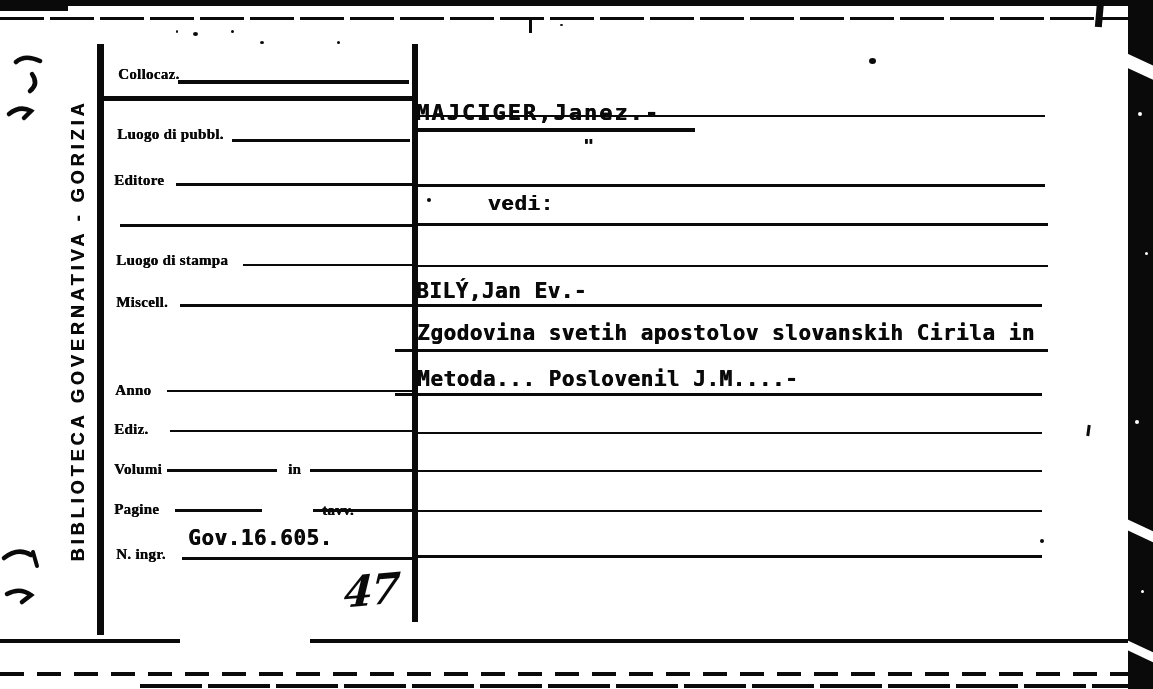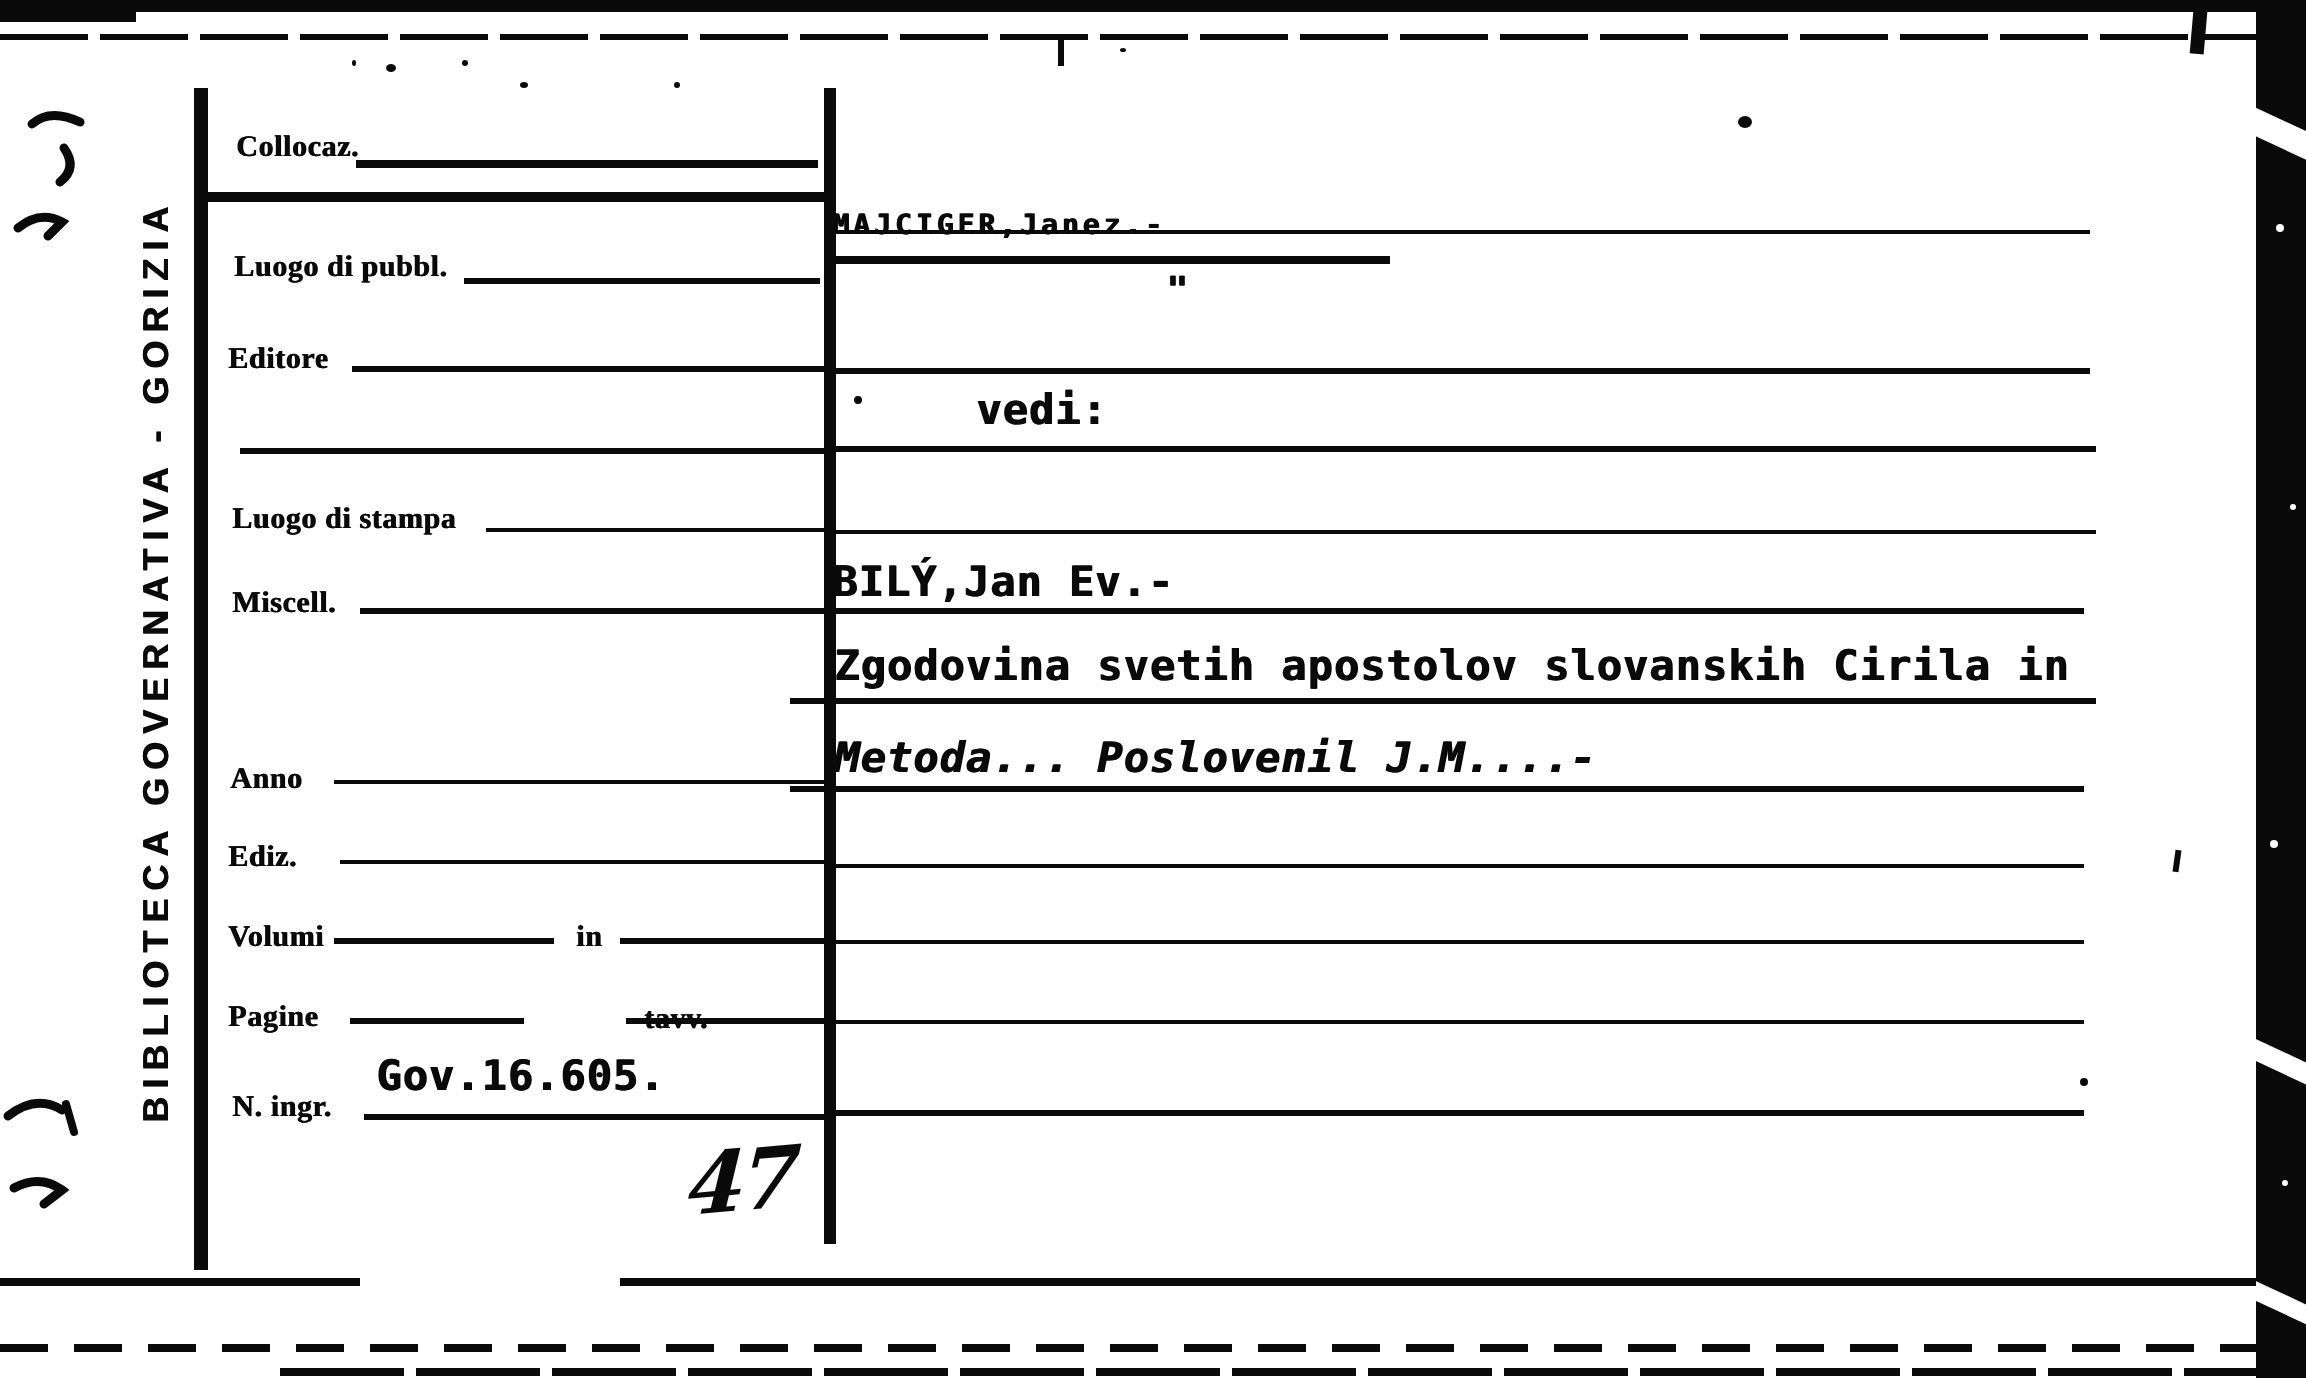--- a/index.html
+++ b/index.html
@@ -10,21 +10,21 @@
   .hline,.vline,.speck,.bar{position:absolute;background:#0a0a0a;}
   .speck{border-radius:50%;}
   .dashline{position:absolute;height:3px;background:repeating-linear-gradient(90deg,#0a0a0a 0 44px,transparent 44px 50px);}
   .dashline2{position:absolute;height:4px;background:repeating-linear-gradient(90deg,#0a0a0a 0 24px,transparent 24px 37px);}
   .raggedline{position:absolute;height:4px;background:repeating-linear-gradient(90deg,#0a0a0a 0 62px,transparent 62px 68px);}
   .typed{
     position:absolute; font-family:"DejaVu Sans Mono",monospace; font-weight:bold;
     font-size:21px; line-height:24px; color:#0a0a0a; white-space:nowrap;
     text-shadow:0.6px 0 #000; letter-spacing:0.5px;
   }
-  .typed.heading{font-size:14px;letter-spacing:2px;}
+  .typed.heading{font-size:22px;letter-spacing:2px;}
   .flabel{
     position:absolute; font-family:"Liberation Serif",serif; font-weight:bold;
     font-size:15px; color:#0a0a0a; white-space:nowrap; letter-spacing:0.3px;
     text-shadow:0.4px 0 #000;
   }
   .institution{
     position:absolute; left:64px; top:604px; width:547px; height:28px;
     transform:rotate(-90deg); transform-origin:0 0;
     font-family:"Liberation Sans",sans-serif; font-weight:bold; font-size:18px;
     letter-spacing:4px; color:#0a0a0a; text-align:center; line-height:28px;
@@ -120,32 +120,32 @@
 
   <div class="hline" style="left:418px;top:115px;width:627px;height:2px;"></div>
   <div class="typed heading" style="left:416px;top:101px;">MAJCIGER,Janez.-</div>
   <div class="hline" style="left:418px;top:128px;width:277px;height:4px;"></div>
 
   <div class="typed" style="left:583px;top:134px;font-size:18px;">"</div>
 
   <div class="hline" style="left:418px;top:184px;width:627px;height:3px;"></div>
 
   <div class="speck" style="left:427px;top:198px;width:4px;height:4px;"></div>
-  <div class="typed" style="left:488px;top:193px;">vedi:</div>
+  <div class="typed" style="left:488px;top:193px;font-family:Liberation Mono, monospace;">vedi:</div>
 
   <div class="hline" style="left:418px;top:223px;width:630px;height:3px;"></div>
   <div class="hline" style="left:418px;top:265px;width:630px;height:2px;"></div>
 
   <div class="typed" style="left:416px;top:279px;">BILÝ,Jan Ev.-</div>
   <div class="hline" style="left:418px;top:304px;width:624px;height:3px;"></div>
 
   <div class="typed" style="left:417px;top:321px;">Zgodovina svetih apostolov slovanskih Cirila in</div>
   <div class="hline" style="left:395px;top:349px;width:653px;height:3px;"></div>
 
-  <div class="typed" style="left:417px;top:367px;font-style:italic;">Metoda... Poslovenil J.M....-</div>
+  <div class="typed" style="left:417px;top:367px;">Metoda... Poslovenil J.M....-</div>
   <div class="hline" style="left:395px;top:393px;width:647px;height:3px;"></div>
 
   <div class="hline" style="left:418px;top:432px;width:624px;height:2px;"></div>
   <div class="hline" style="left:418px;top:470px;width:624px;height:2px;"></div>
   <div class="hline" style="left:418px;top:510px;width:624px;height:2px;"></div>
   <div class="hline" style="left:418px;top:555px;width:624px;height:3px;"></div>
 
   <div class="handwritten">47</div>
 
   <div class="hline" style="left:0;top:639px;width:180px;height:4px;"></div>

